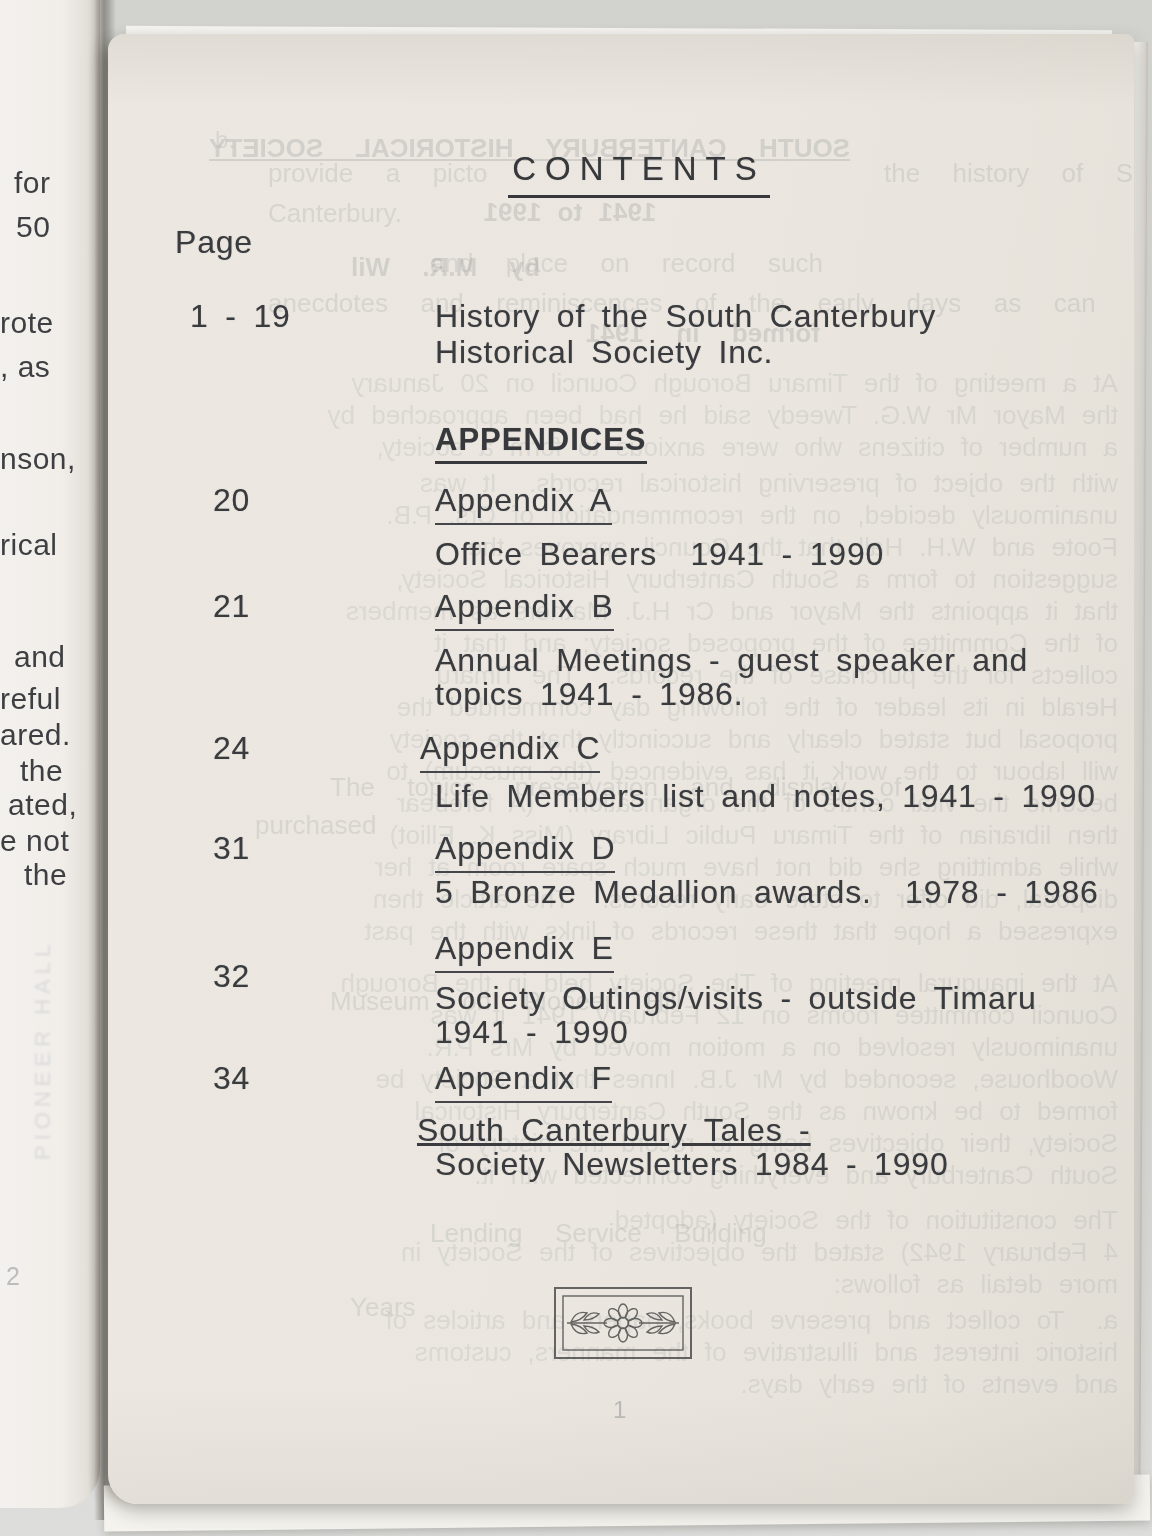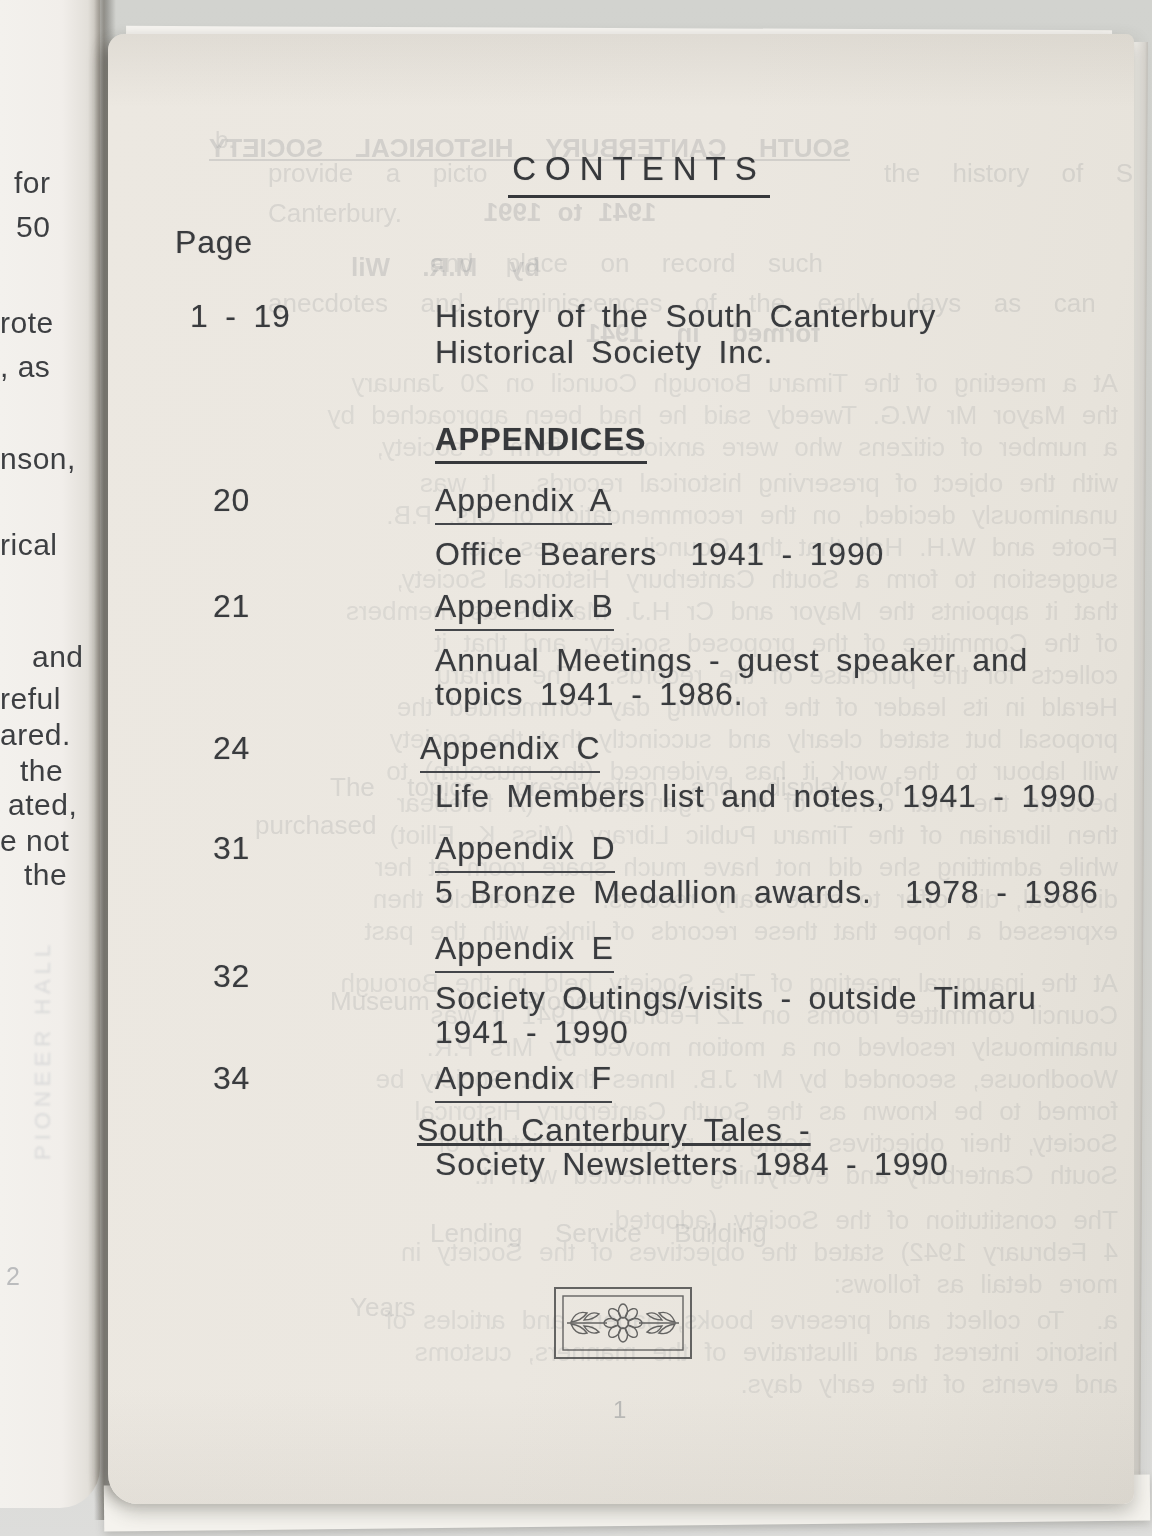--- a/index.html
+++ b/index.html
@@ -56,21 +56,21 @@
 
   <div class="left-page" id="left-page">
     <div class="vert-ghost">PIONEER HALL</div>
     <div class="left-pageno" style="left:6px;top:1262px">2</div>
   <div class="frag" style="left: 14px; top: 166px;">for</div>
       <div class="frag" style="left: 16px; top: 210px;">50</div>
       <div class="frag" style="left: 0px; top: 306px;">rote</div>
       <div class="frag" style="left: 0px; top: 350px;">, as</div>
       <div class="frag" style="left: 0px; top: 442px;">nson,</div>
       <div class="frag" style="left: 0px; top: 528px;">rical</div>
-      <div class="frag" style="left: 14px; top: 640px; margin-left: 18px;">and</div>
+      <div class="frag" style="left: 14px; top: 640px;">and</div>
       <div class="frag" style="left: 0px; top: 682px;">reful</div>
       <div class="frag" style="left: 0px; top: 718px;">ared.</div>
       <div class="frag" style="left: 20px; top: 754px;">the</div>
       <div class="frag" style="left: 8px; top: 788px;">ated,</div>
       <div class="frag" style="left: 0px; top: 824px;">e not</div>
       <div class="frag" style="left: 24px; top: 858px;">the</div>
     </div>
 
   <div class="gutter"></div>
   <div class="top-sliver"></div>

